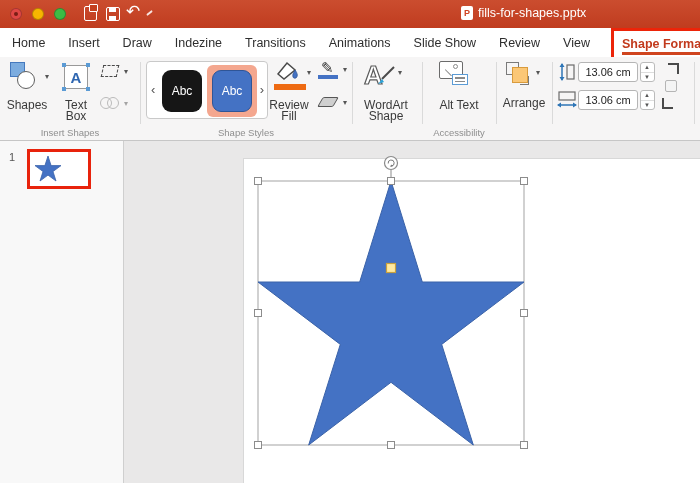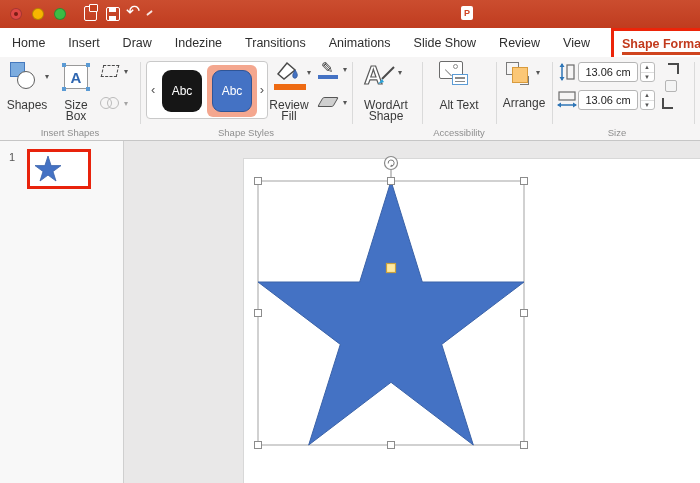--- a/index.html
+++ b/index.html
@@ -118,20 +118,21 @@
   <span class="tb-icon" style="left:106px; top:7px;">
     <span class="floppy" style="display:block;"></span>
   </span>
   <span class="tb-icon undo-glyph" style="left:126px; top:5px;">↶</span>
   <span class="tb-icon" style="left:146px; top:12px;">
     <span class="redo-tick" style="display:block;"></span>
   </span>
 
   <div class="title-wrap">
     <span class="ppt-file-ic">P</span>
+    <span class="win-title">fills-for-shapes.pptx</span>
   </div>
 </div>
 
 <div class="tabbar">
   <span class="tab">Home</span>
   <span class="tab">Insert</span>
   <span class="tab">Draw</span>
   <span class="tab">Indezine</span>
   <span class="tab">Transitions</span>
   <span class="tab">Animations</span>
@@ -152,21 +153,21 @@
         <i class="shapes-ci"></i>
     </span>
     <span class="abs chev" style="left:45px; top:16px;">▾</span>
     <span class="btn-label" style="left:2px; width:50px;">Shapes</span>
 
     <span class="textbox-ic">A</span>
     <i class="tb-dot abs" style="left:62px; top:6px;"></i>
     <i class="tb-dot abs" style="left:86px; top:6px;"></i>
     <i class="tb-dot abs" style="left:62px; top:30px;"></i>
     <i class="tb-dot abs" style="left:86px; top:30px;"></i>
-    <span class="btn-label" style="left:56px; width:40px;">Size Box</span>
+    <span class="btn-label" style="left:56px; width:40px;">Text Box</span>
 
     <span class="abs" style="left:102px; top:8px;">
         <span class="freeform-ic" style="display:block;"></span>
       </span>
     <span class="abs chev" style="left:124px; top:11px;">▾</span>
     <span class="abs" style="left:100px; top:40px;">
       <span class="merge-ic" style="display:block;">
           <i style="left:0;"></i>
           <i style="left:7px;"></i>
         </span>
@@ -270,21 +271,20 @@
     </svg>
     <input class="size-input" style="left: 26px; top: 33px;" readonly="" value="13.06 cm">
     <span class="stepper" style="left:88px; top:33px;">
         <i></i>
       </span>
 
     <span class="lock-br-tr" style="left:116px; top:6px;"></span>
     <span class="lock-chk" style="left:113px; top:23px;"></span>
     <span class="lock-br-bl" style="left:110px; top:41px;"></span>
 
-    <span class="grp-label" style="left:0; width:130px;">Size</span>
   </div>
 
   <span class="vdiv" style="left:694px;"></span>
 </div>
 
 <div class="content">
 
   <div class="thumb-panel">
     <span class="slide-num">1</span>
     <div class="thumb-annotation">

